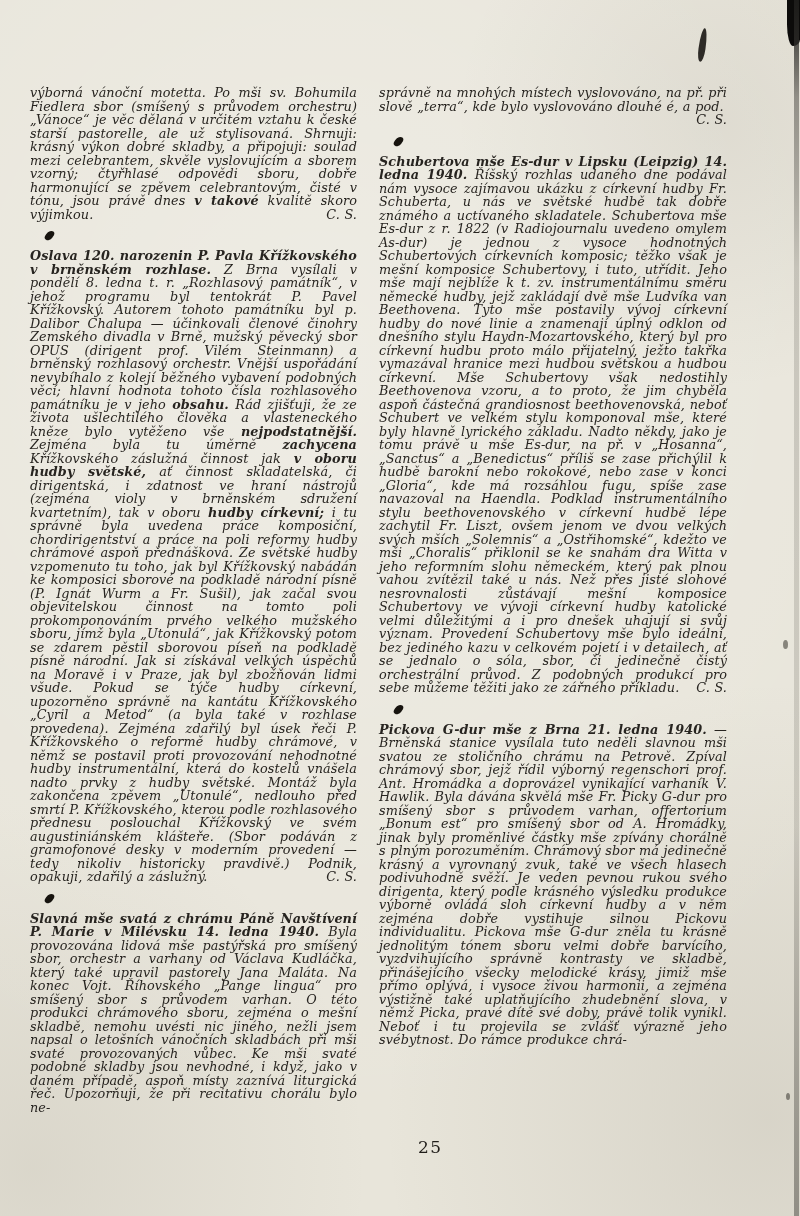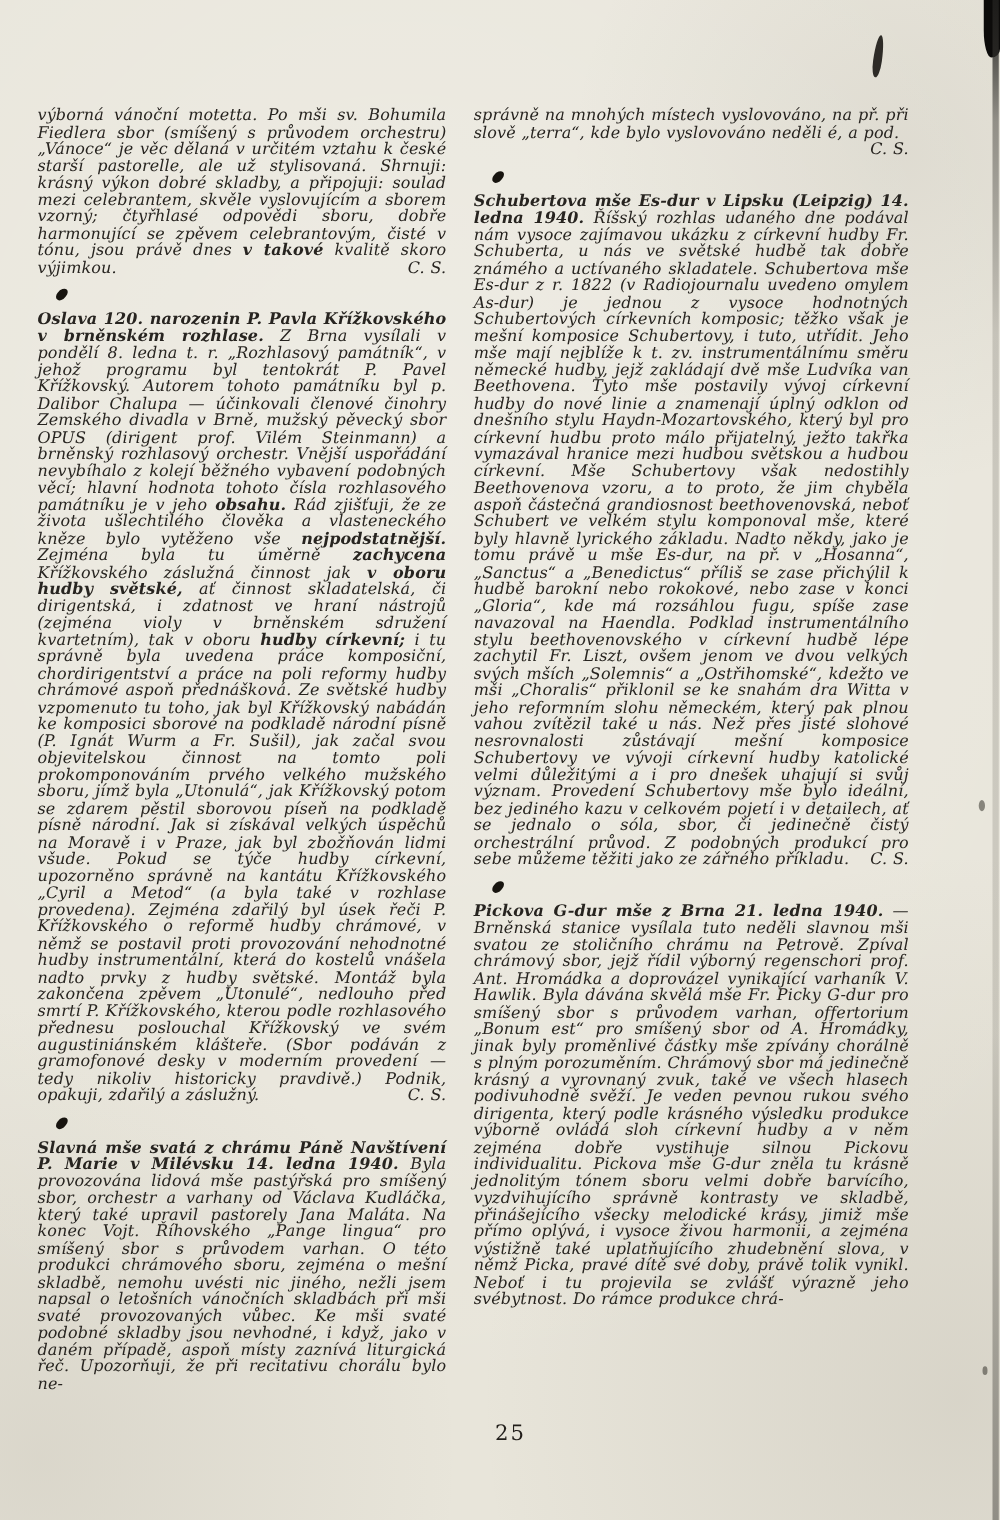--- a/index.html
+++ b/index.html
@@ -26,21 +26,21 @@
   .para::after{content:"";display:block;clear:both;}
   .b{font-weight:bold;}
   .sig{float:right;padding-left:10px;}
   .ornament{
     width:7px;height:11px;background:#17140f;
     border-radius:65% 45% 55% 45%;
     transform:rotate(38deg);
     margin:9px 0 8px 16px;
   }
   .page-number{
-    position:absolute;left:396px;top:1137px;
+    position:absolute;left:418px;top:1137px;
     font-size:17px;letter-spacing:1.5px;color:#211e1a;
   }
   
   .corner-blob{
     position:absolute;right:0;top:0;width:13px;height:46px;
     background:#0c0b0a;border-radius:0 0 8px 55%;
   }
   .edge-line{
     position:absolute;right:1px;top:0;width:5px;height:1216px;
     background:linear-gradient(180deg,
@@ -66,21 +66,21 @@
 <div class="page">
   <div class="columns">
     <div class="col left" id="col-left">
         <p class="para"><span>výborná vánoční motetta. Po mši sv. Bohumila Fiedlera sbor (smíšený s průvodem orchestru) „Vánoce“ je věc dělaná v určitém vztahu k české starší pastorelle, ale už stylisovaná. Shrnuji: krásný výkon dobré skladby, a připojuji: soulad mezi celebrantem, skvěle vyslovujícím a sborem vzorný; čtyřhlasé odpovědi sboru, dobře harmonující se zpěvem celebrantovým, čisté v tónu, jsou právě dnes </span><span class="b">v takové</span><span> kvalitě skoro výjimkou.</span><span class="sig">C. S.</span></p>
         <div class="ornament"></div>
         <p class="para"><span class="b">Oslava 120. narozenin P. Pavla Křížkovského v brněnském rozhlase.</span><span> Z Brna vysílali v pondělí 8. ledna t. r. „Rozhlasový památník“, v jehož programu byl tentokrát P. Pavel Křížkovský. Autorem tohoto památníku byl p. Dalibor Chalupa — účinkovali členové činohry Zemského divadla v Brně, mužský pěvecký sbor OPUS (dirigent prof. Vilém Steinmann) a brněnský rozhlasový orchestr. Vnější uspořádání nevybíhalo z kolejí běžného vybavení podobných věcí; hlavní hodnota tohoto čísla rozhlasového památníku je v jeho </span><span class="b">obsahu.</span><span> Rád zjišťuji, že ze života ušlechtilého člověka a vlasteneckého kněze bylo vytěženo vše </span><span class="b">nejpodstatnější.</span><span> Zejména byla tu úměrně </span><span class="b">zachycena</span><span> Křížkovského záslužná činnost jak </span><span class="b">v oboru hudby světské,</span><span> ať činnost skladatelská, či dirigentská, i zdatnost ve hraní nástrojů (zejména violy v brněnském sdružení kvartetním), tak v oboru </span><span class="b">hudby církevní;</span><span> i tu správně byla uvedena práce komposiční, chordirigentství a práce na poli reformy hudby chrámové aspoň přednášková. Ze světské hudby vzpomenuto tu toho, jak byl Křížkovský nabádán ke komposici sborové na podkladě národní písně (P. Ignát Wurm a Fr. Sušil), jak začal svou objevitelskou činnost na tomto poli prokomponováním prvého velkého mužského sboru, jímž byla „Utonulá“, jak Křížkovský potom se zdarem pěstil sborovou píseň na podkladě písně národní. Jak si získával velkých úspěchů na Moravě i v Praze, jak byl zbožňován lidmi všude. Pokud se týče hudby církevní, upozorněno správně na kantátu Křížkovského „Cyril a Metod“ (a byla také v rozhlase provedena). Zejména zdařilý byl úsek řeči P. Křížkovského o reformě hudby chrámové, v němž se postavil proti provozování nehodnotné hudby instrumentální, která do kostelů vnášela nadto prvky z hudby světské. Montáž byla zakončena zpěvem „Utonulé“, nedlouho před smrtí P. Křížkovského, kterou podle rozhlasového přednesu poslouchal Křížkovský ve svém augustiniánském klášteře. (Sbor podáván z gramofonové desky v moderním provedení — tedy nikoliv historicky pravdivě.) Podnik, opakuji, zdařilý a záslužný.</span><span class="sig">C. S.</span></p>
         <div class="ornament"></div>
         <p class="para"><span class="b">Slavná mše svatá z chrámu Páně Navštívení P. Marie v Milévsku 14. ledna 1940.</span><span> Byla provozována lidová mše pastýřská pro smíšený sbor, orchestr a varhany od Václava Kudláčka, který také upravil pastorely Jana Maláta. Na konec Vojt. Říhovského „Pange lingua“ pro smíšený sbor s průvodem varhan. O této produkci chrámového sboru, zejména o mešní skladbě, nemohu uvésti nic jiného, nežli jsem napsal o letošních vánočních skladbách při mši svaté provozovaných vůbec. Ke mši svaté podobné skladby jsou nevhodné, i když, jako v daném případě, aspoň místy zaznívá liturgická řeč. Upozorňuji, že při recitativu chorálu bylo ne-</span></p>
       </div>
     <div class="col right" id="col-right">
-        <p class="para"><span>správně na mnohých místech vyslovováno, na př. při slově „terra“, kde bylo vyslovováno neděli é, a pod.</span><span class="sig">C. S.</span></p>
+        <p class="para"><span>správně na mnohých místech vyslovováno, na př. při slově „terra“, kde bylo vyslovováno dlouhé é, a pod.</span><span class="sig">C. S.</span></p>
         <div class="ornament"></div>
         <p class="para"><span class="b">Schubertova mše Es-dur v Lipsku (Leipzig) 14. ledna 1940.</span><span> Říšský rozhlas udaného dne podával nám vysoce zajímavou ukázku z církevní hudby Fr. Schuberta, u nás ve světské hudbě tak dobře známého a uctívaného skladatele. Schubertova mše Es-dur z r. 1822 (v Radiojournalu uvedeno omylem As-dur) je jednou z vysoce hodnotných Schubertových církevních komposic; těžko však je mešní komposice Schubertovy, i tuto, utřídit. Jeho mše mají nejblíže k t. zv. instrumentálnímu směru německé hudby, jejž zakládají dvě mše Ludvíka van Beethovena. Tyto mše postavily vývoj církevní hudby do nové linie a znamenají úplný odklon od dnešního stylu Haydn-Mozartovského, který byl pro církevní hudbu proto málo přijatelný, ježto takřka vymazával hranice mezi hudbou světskou a hudbou církevní. Mše Schubertovy však nedostihly Beethovenova vzoru, a to proto, že jim chyběla aspoň částečná grandiosnost beethovenovská, neboť Schubert ve velkém stylu komponoval mše, které byly hlavně lyrického základu. Nadto někdy, jako je tomu právě u mše Es-dur, na př. v „Hosanna“, „Sanctus“ a „Benedictus“ příliš se zase přichýlil k hudbě barokní nebo rokokové, nebo zase v konci „Gloria“, kde má rozsáhlou fugu, spíše zase navazoval na Haendla. Podklad instrumentálního stylu beethovenovského v církevní hudbě lépe zachytil Fr. Liszt, ovšem jenom ve dvou velkých svých mších „Solemnis“ a „Ostřihomské“, kdežto ve mši „Choralis“ přiklonil se ke snahám dra Witta v jeho reformním slohu německém, který pak plnou vahou zvítězil také u nás. Než přes jisté slohové nesrovnalosti zůstávají mešní komposice Schubertovy ve vývoji církevní hudby katolické velmi důležitými a i pro dnešek uhajují si svůj význam. Provedení Schubertovy mše bylo ideální, bez jediného kazu v celkovém pojetí i v detailech, ať se jednalo o sóla, sbor, či jedinečně čistý orchestrální průvod. Z podobných produkcí pro sebe můžeme těžiti jako ze zářného příkladu.</span><span class="sig">C. S.</span></p>
         <div class="ornament"></div>
         <p class="para"><span class="b">Pickova G-dur mše z Brna 21. ledna 1940.</span><span> — Brněnská stanice vysílala tuto neděli slavnou mši svatou ze stoličního chrámu na Petrově. Zpíval chrámový sbor, jejž řídil výborný regenschori prof. Ant. Hromádka a doprovázel vynikající varhaník V. Hawlik. Byla dávána skvělá mše Fr. Picky G-dur pro smíšený sbor s průvodem varhan, offertorium „Bonum est“ pro smíšený sbor od A. Hromádky, jinak byly proměnlivé částky mše zpívány chorálně s plným porozuměním. Chrámový sbor má jedinečně krásný a vyrovnaný zvuk, také ve všech hlasech podivuhodně svěží. Je veden pevnou rukou svého dirigenta, který podle krásného výsledku produkce výborně ovládá sloh církevní hudby a v něm zejména dobře vystihuje silnou Pickovu individualitu. Pickova mše G-dur zněla tu krásně jednolitým tónem sboru velmi dobře barvícího, vyzdvihujícího správně kontrasty ve skladbě, přinášejícího všecky melodické krásy, jimiž mše přímo oplývá, i vysoce živou harmonii, a zejména výstižně také uplatňujícího zhudebnění slova, v němž Picka, pravé dítě své doby, právě tolik vynikl. Neboť i tu projevila se zvlášť výrazně jeho svébytnost. Do rámce produkce chrá-</span></p>
       </div>
   </div>
   <div class="page-number">25</div>
   <div class="corner-blob"></div>
   <div class="edge-line"></div>
   <div class="ink-mark"></div>

